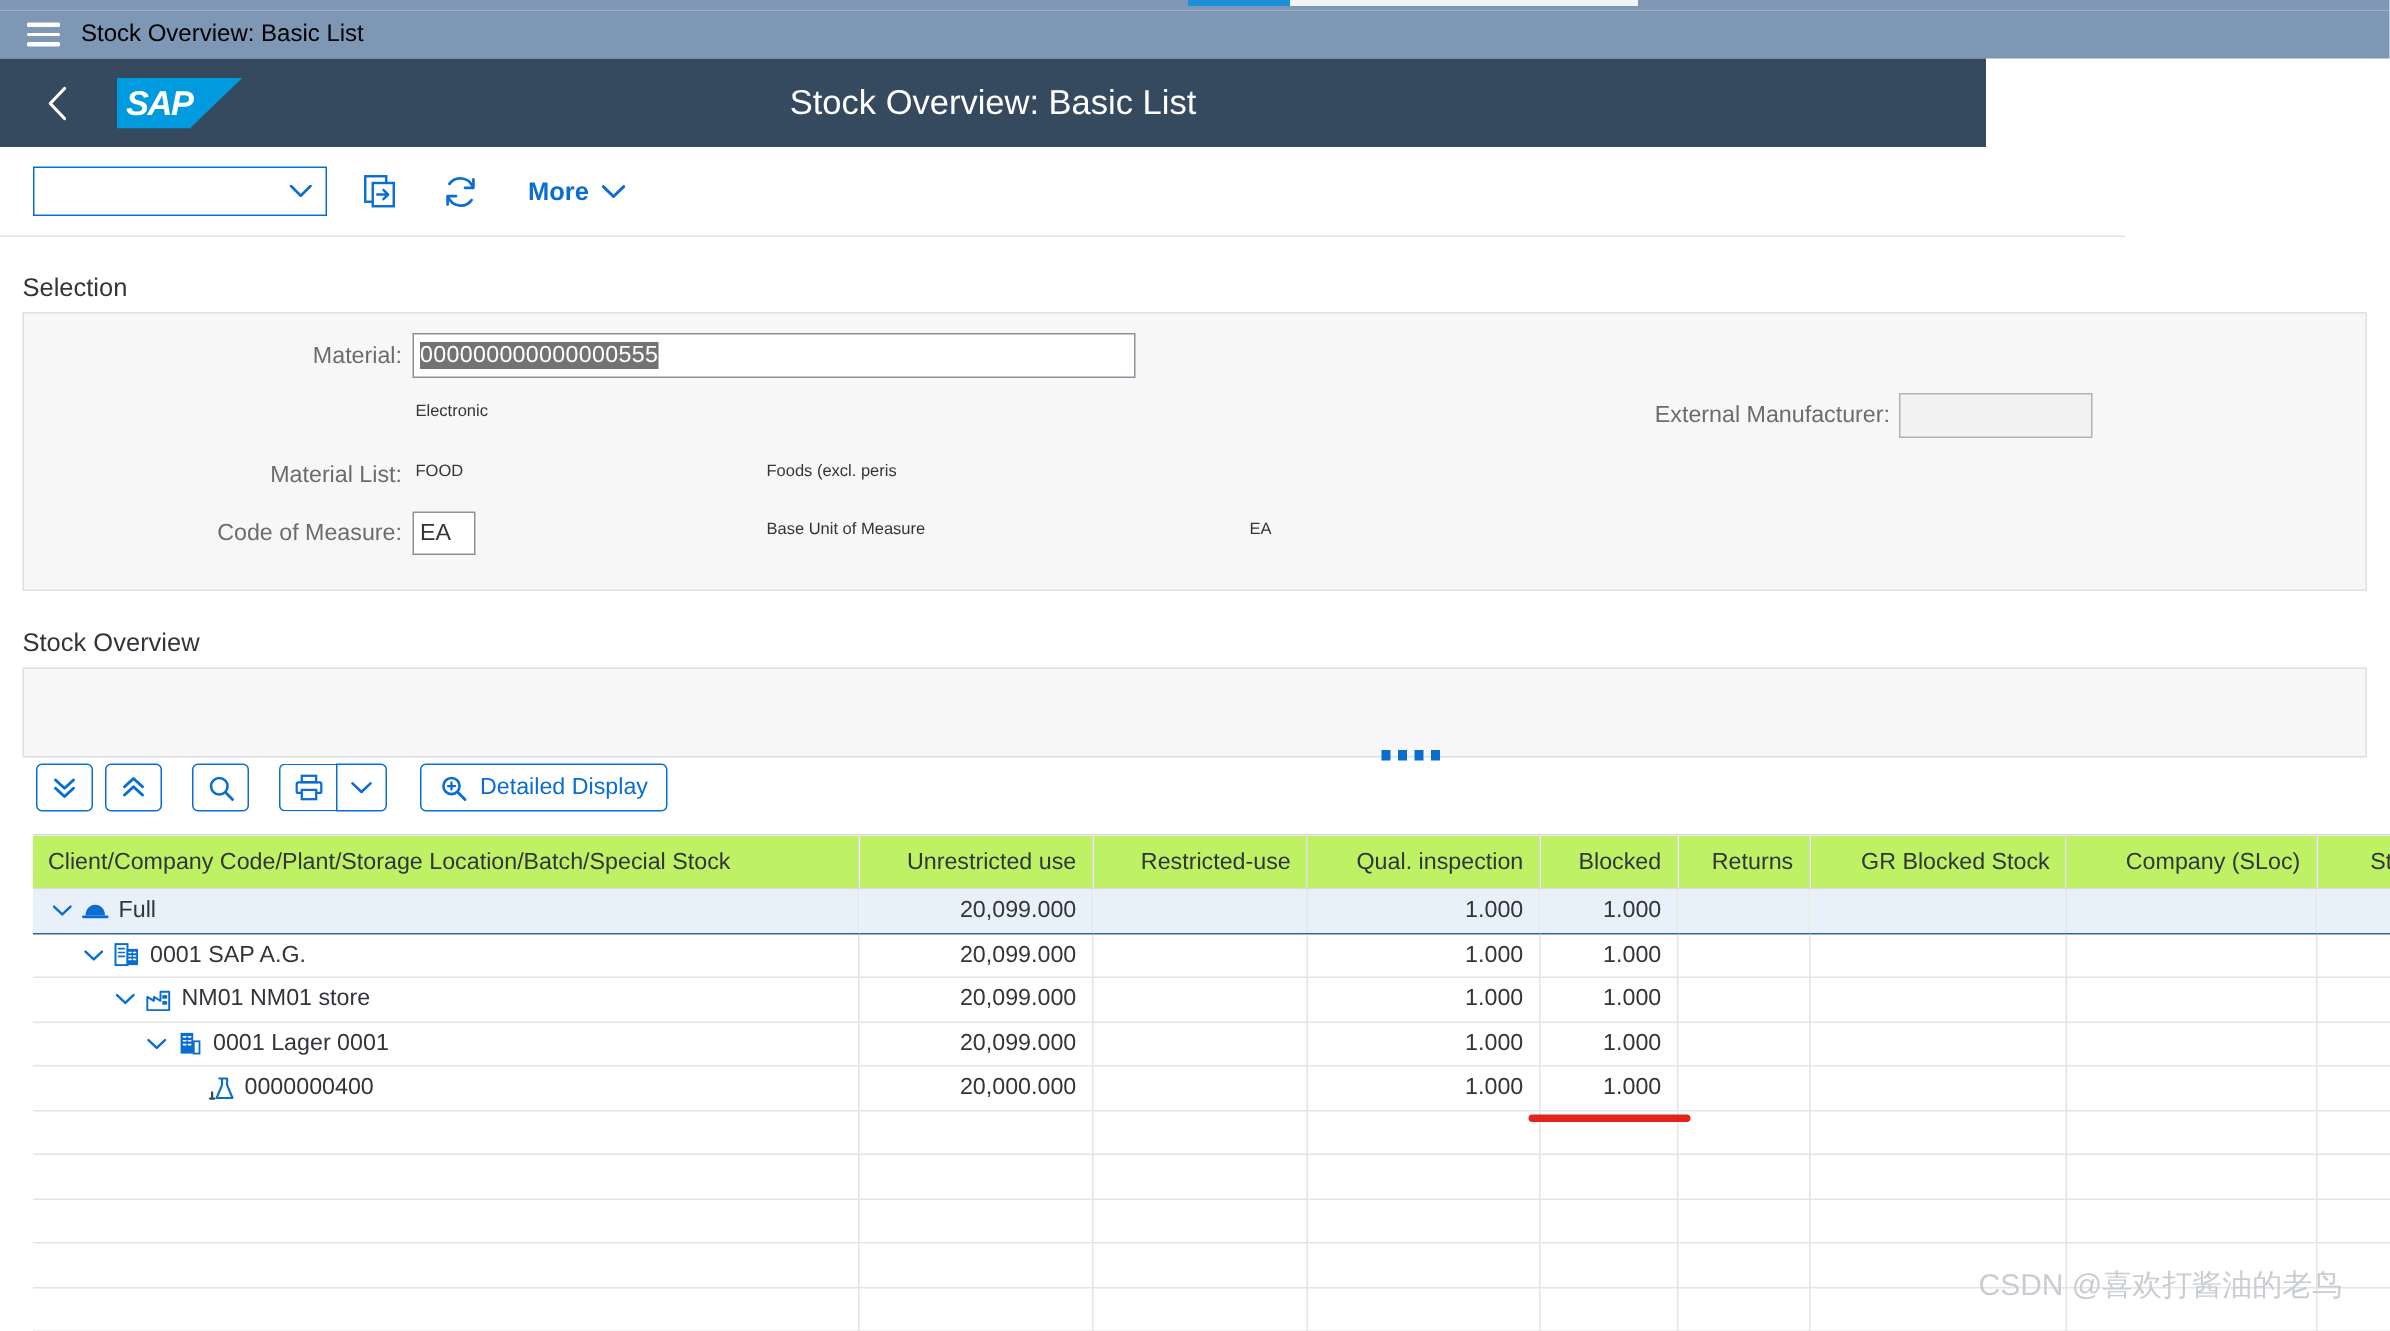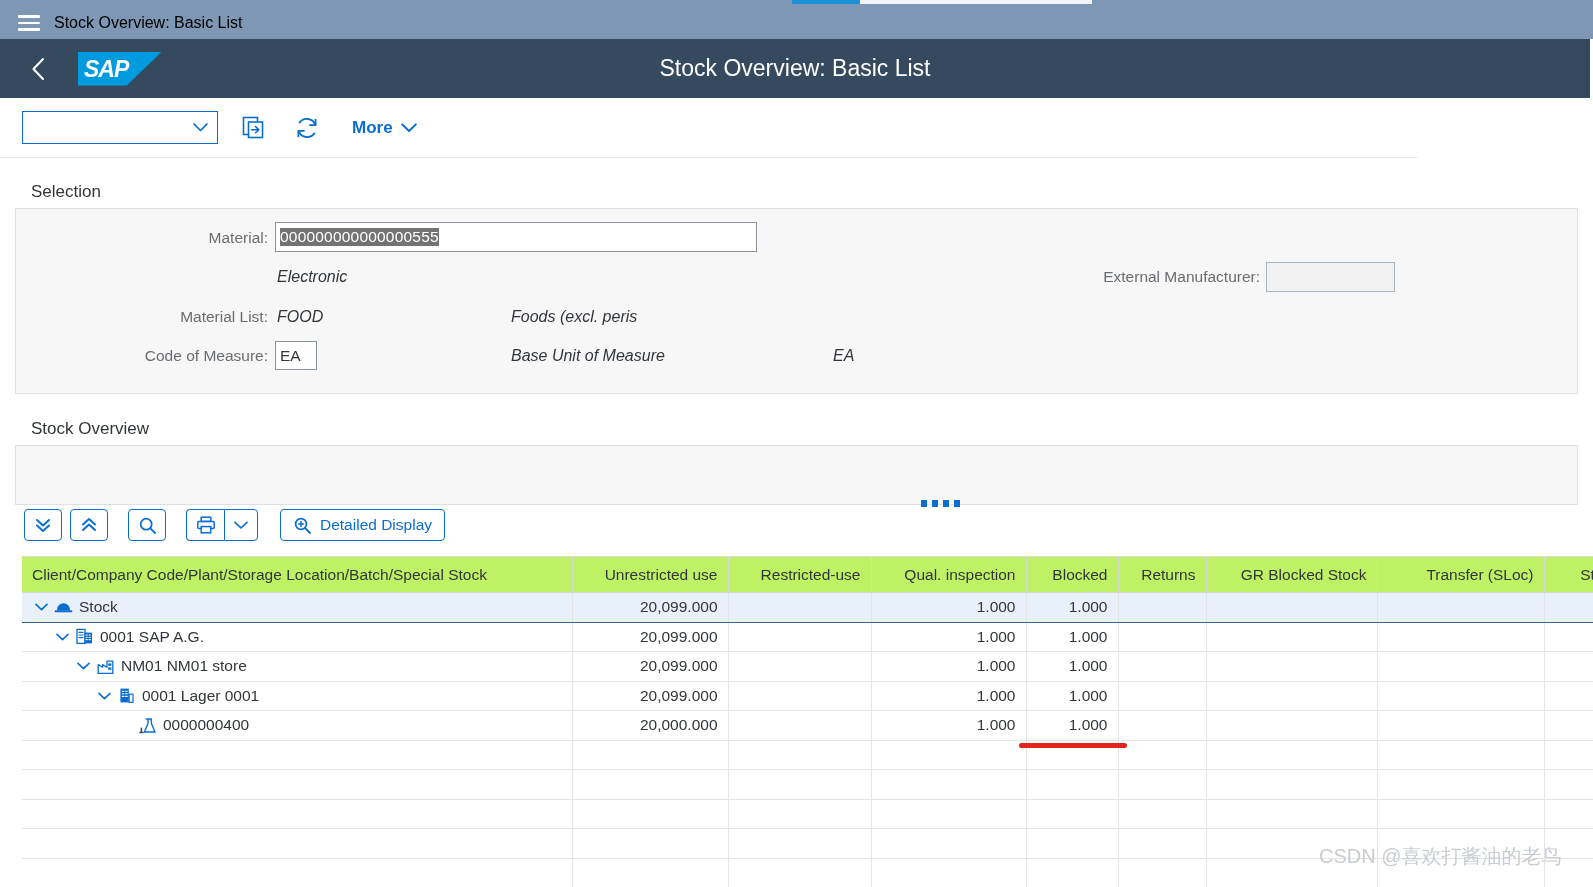--- a/index.html
+++ b/index.html
@@ -34,21 +34,21 @@
   }
   .burger {
     width: 22px; height: 16px; margin-left: 18px; margin-right: 14px;
     display: flex; flex-direction: column; justify-content: space-between;
     cursor: pointer;
   }
   .burger i { display: block; height: 2.6px; background: #ffffff; border-radius: 1px; }
 
   
   .pagehead {
-    position: absolute; top: 39px; left: 0; width: 1590px; height: 59px;
+    position: absolute; top: 39px; left: 0; width: 1324px; height: 59px;
     background: #354a5f;
     display: flex; align-items: center;
   }
   .backbtn {
     width: 40px; height: 40px; margin-left: 18px;
     display: flex; align-items: center; justify-content: center;
     cursor: pointer;
   }
   .backbtn svg { display: block; }
   .saplogo {
@@ -94,33 +94,33 @@
     cursor: pointer;
   }
   .tb-icon:first-of-type { margin-left: 26px; }
   .tb-more {
     margin-left: 26px; display: flex; align-items: center; gap: 8px;
     color: #0a6ed1; font-size: 17px; font-weight: bold; cursor: pointer;
   }
 
   
   .sec-label {
-    position: absolute; font-size: 17px; color: #32363a; margin-left: 16px;
+    position: absolute; font-size: 17px; color: #32363a;
   }
   .panel {
     position: absolute;
     background: #f7f7f7;
     border: 1px solid #e0e0e0;
   }
   .fld-label {
     position: absolute; font-size: 15.5px; color: #6a6d70;
     text-align: right; white-space: nowrap;
   }
   .fld-static {
-    position: absolute; font-size: 16px; color: #32363a; white-space: nowrap; font-style: italic;
+    position: absolute; font-size: 11px; color: #32363a; white-space: nowrap;
   }
   .inp {
     position: absolute; background: #ffffff; border: 1px solid #89919a;
     font-size: 15.5px; color: #32363a;
     display: flex; align-items: center; padding: 0 4px;
   }
   .inp.disabled { background: #f2f2f2; border-color: #a9b4be; }
   .sel-hl {
     background: #737373; color: #ffffff;
     letter-spacing: .2px;
@@ -366,40 +366,40 @@
     </colgroup>
   <thead>
       <tr id="stock-head">
         <th class="c-name">Client/Company Code/Plant/Storage Location/Batch/Special Stock</th>
         <th class="c-num">Unrestricted use</th>
         <th class="c-num">Restricted-use</th>
         <th class="c-num">Qual. inspection</th>
         <th class="c-num">Blocked</th>
         <th class="c-num">Returns</th>
         <th class="c-num">GR Blocked Stock</th>
-        <th class="c-num">Transfer (SLoc)</th>
+        <th class="c-num">Company (SLoc)</th>
         <th class="c-num">Sto</th>
       </tr>
     </thead>
   <tbody id="stock-body">
       <tr class="row-total">
         <td>
           <div class="treecell" style="padding-left: 0px;">
             <span class="twirl">
               <svg width="13" height="8" viewBox="0 0 13 8">
                 <path d="M1 1.4 L6.5 6.6 L12 1.4" fill="none" stroke="#0a6ed1" stroke-width="1.6" stroke-linecap="round" stroke-linejoin="round"></path>
               </svg>
             </span>
             <span class="nodeicon">
               <svg width="19" height="19" viewBox="0 0 19 19">
                 <path d="M3 12.4 C3 8.2 5.9 5.2 9.5 5.2 C13.1 5.2 16 8.2 16 12.4 Z" fill="#0a6ed1" stroke-linecap="round" stroke-linejoin="round"></path>
                 <path d="M1.6 13.2 H17.4" fill="none" stroke="#0a6ed1" stroke-width="1.9" stroke-linecap="round" stroke-linejoin="round"></path>
               </svg>
             </span>
-            <span>Stock</span>
+            <span>Full</span>
           </div>
         </td>
         <td class="c-num">20,099.000</td>
         <td class="c-num"></td>
         <td class="c-num">1.000</td>
         <td class="c-num">1.000</td>
         <td class="c-num"></td>
         <td class="c-num"></td>
         <td class="c-num"></td>
         <td class="c-num"></td>

